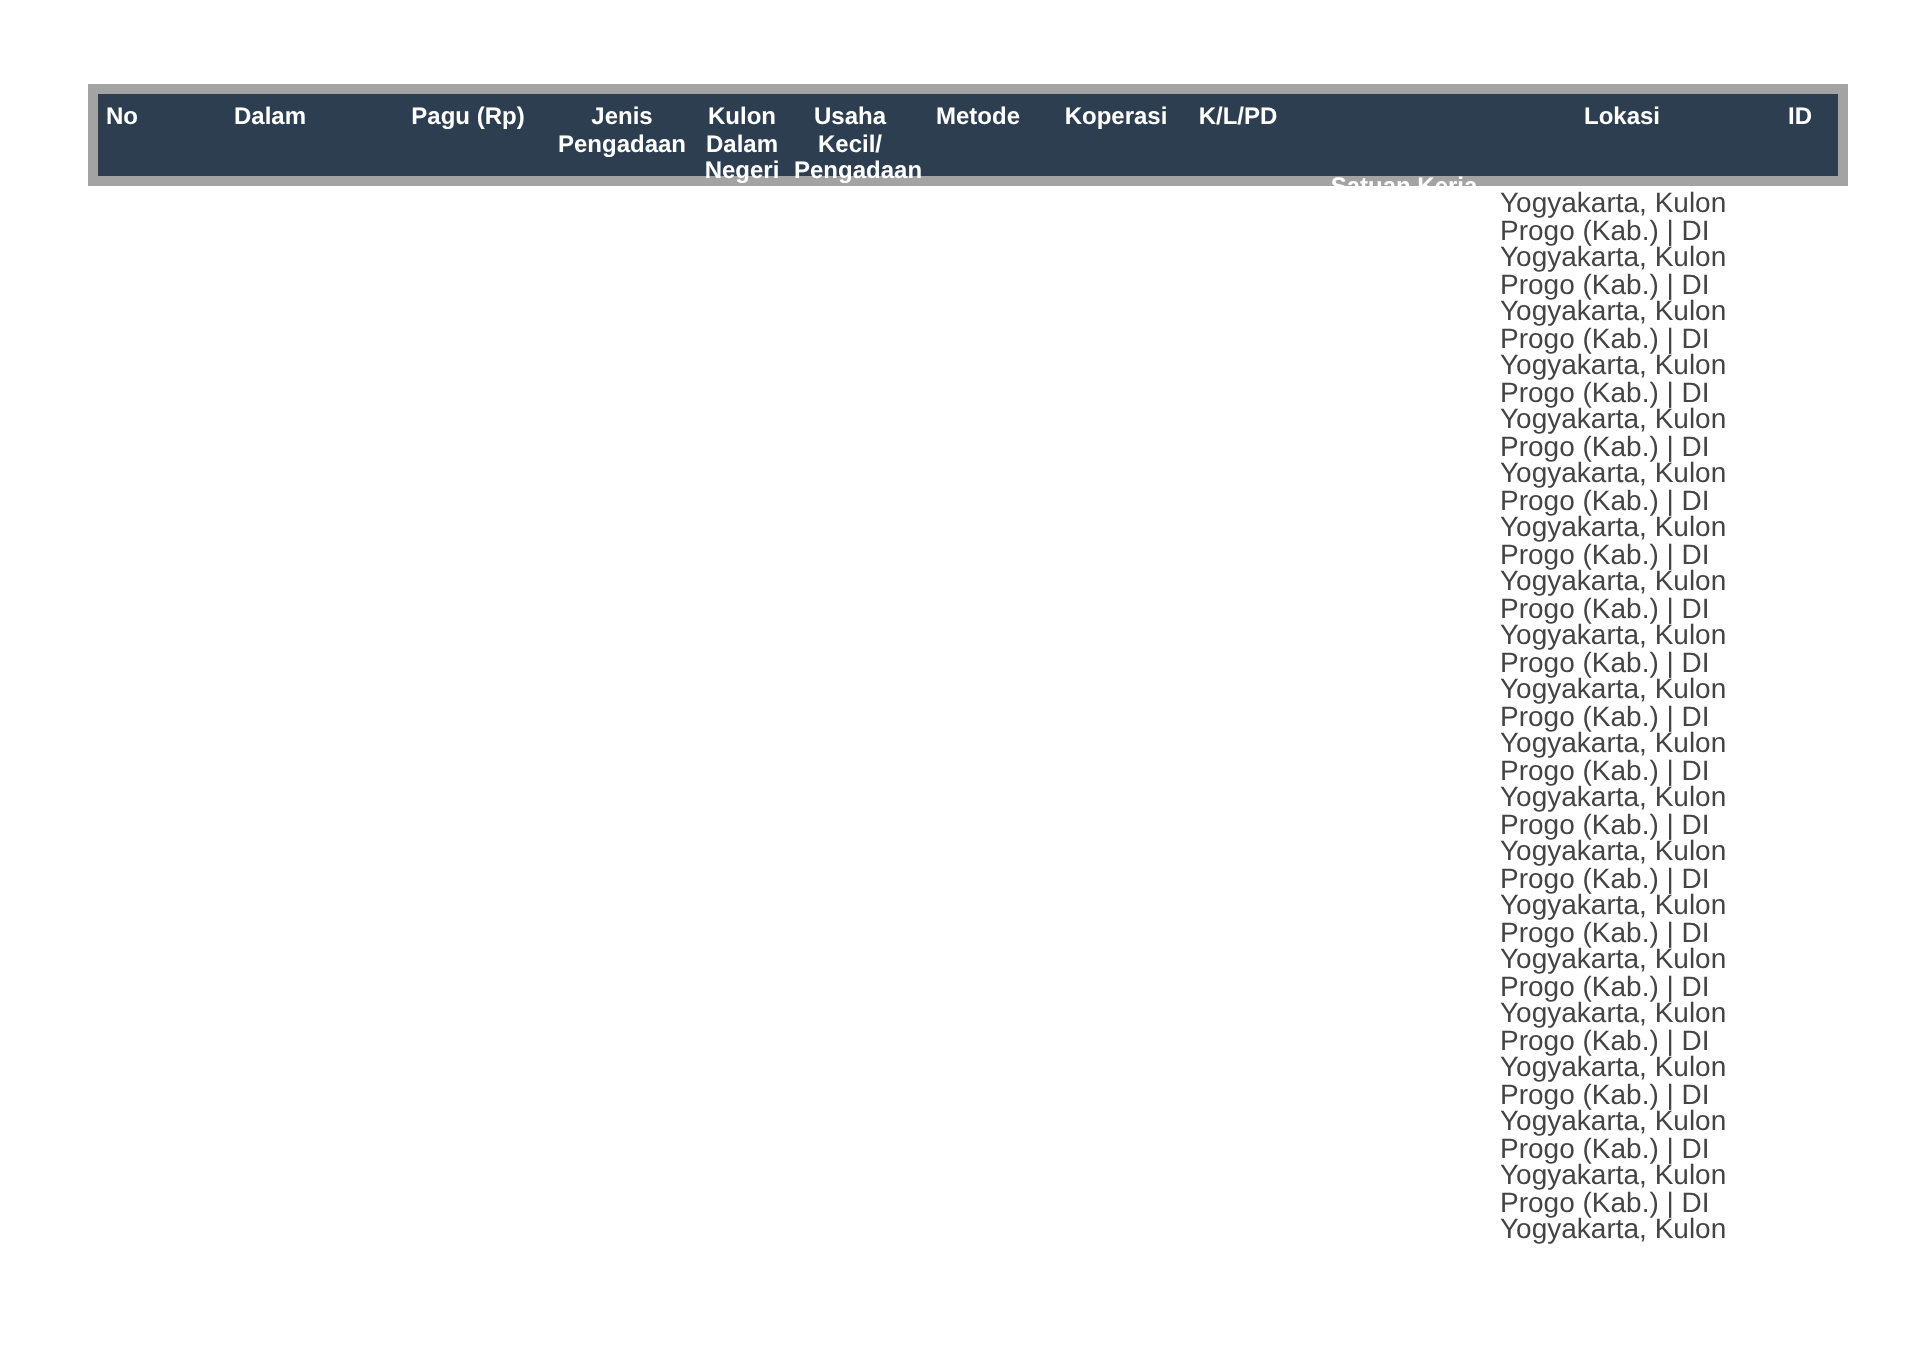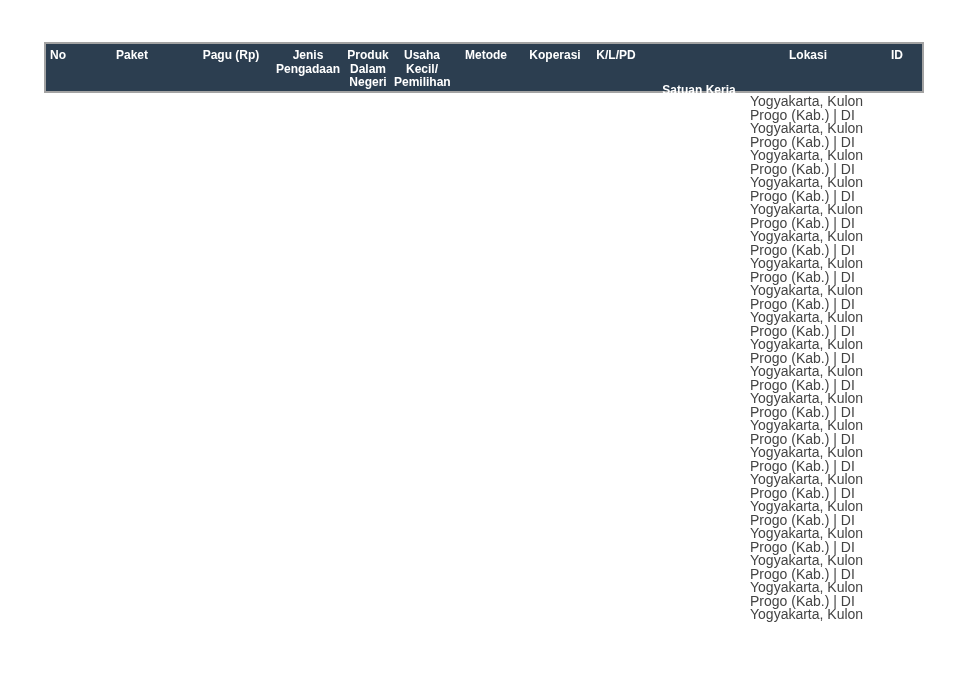--- a/index.html
+++ b/index.html
@@ -16,21 +16,21 @@
     overflow: hidden;
   }
   
   #table-header {
     position: absolute;
     left: 44px;
     top: 42px;
     width: 880px;
     height: 51px;
     background: #2c3e50;
-    border: 2px solid #a3a3a3;
+    border: 5px solid #a3a3a3;
     box-sizing: border-box;
   }
   .hc {
     position: absolute;
     top: 5px;
     color: #ffffff;
     font-size: 12px;
     font-weight: bold;
     line-height: 13.5px;
     text-align: center;
@@ -66,25 +66,25 @@
     white-space: nowrap;
   }
 </style>
 </head>
 <body>
 
 <div id="page">
 
   <div id="table-header">
     <span class="hc c-no">No</span>
-    <span class="hc c-paket">Paket</span>
+    <span class="hc c-paket">Dalam</span>
     <span class="hc c-pagu">Pagu (Rp)</span>
     <span class="hc c-jenis">Jenis Pengadaan</span>
-    <span class="hc c-pdn">Produk Dalam Negeri</span>
-    <span class="hc c-ukk">Usaha Kecil/ Pemilihan</span>
+    <span class="hc c-pdn">Kulon Dalam Negeri</span>
+    <span class="hc c-ukk">Usaha Kecil/ Pengadaan</span>
     <span class="hc c-metode">Metode</span>
     <span class="hc c-pemilihan">Koperasi</span>
     <span class="hc c-klpd">K/L/PD</span>
     <span class="hc c-satker">Satuan Kerja</span>
     <span class="hc c-lokasi">Lokasi</span>
     <span class="hc c-id">ID</span>
   </div>
 
   <div id="lokasi-text">
       <div>Yogyakarta, Kulon</div>

